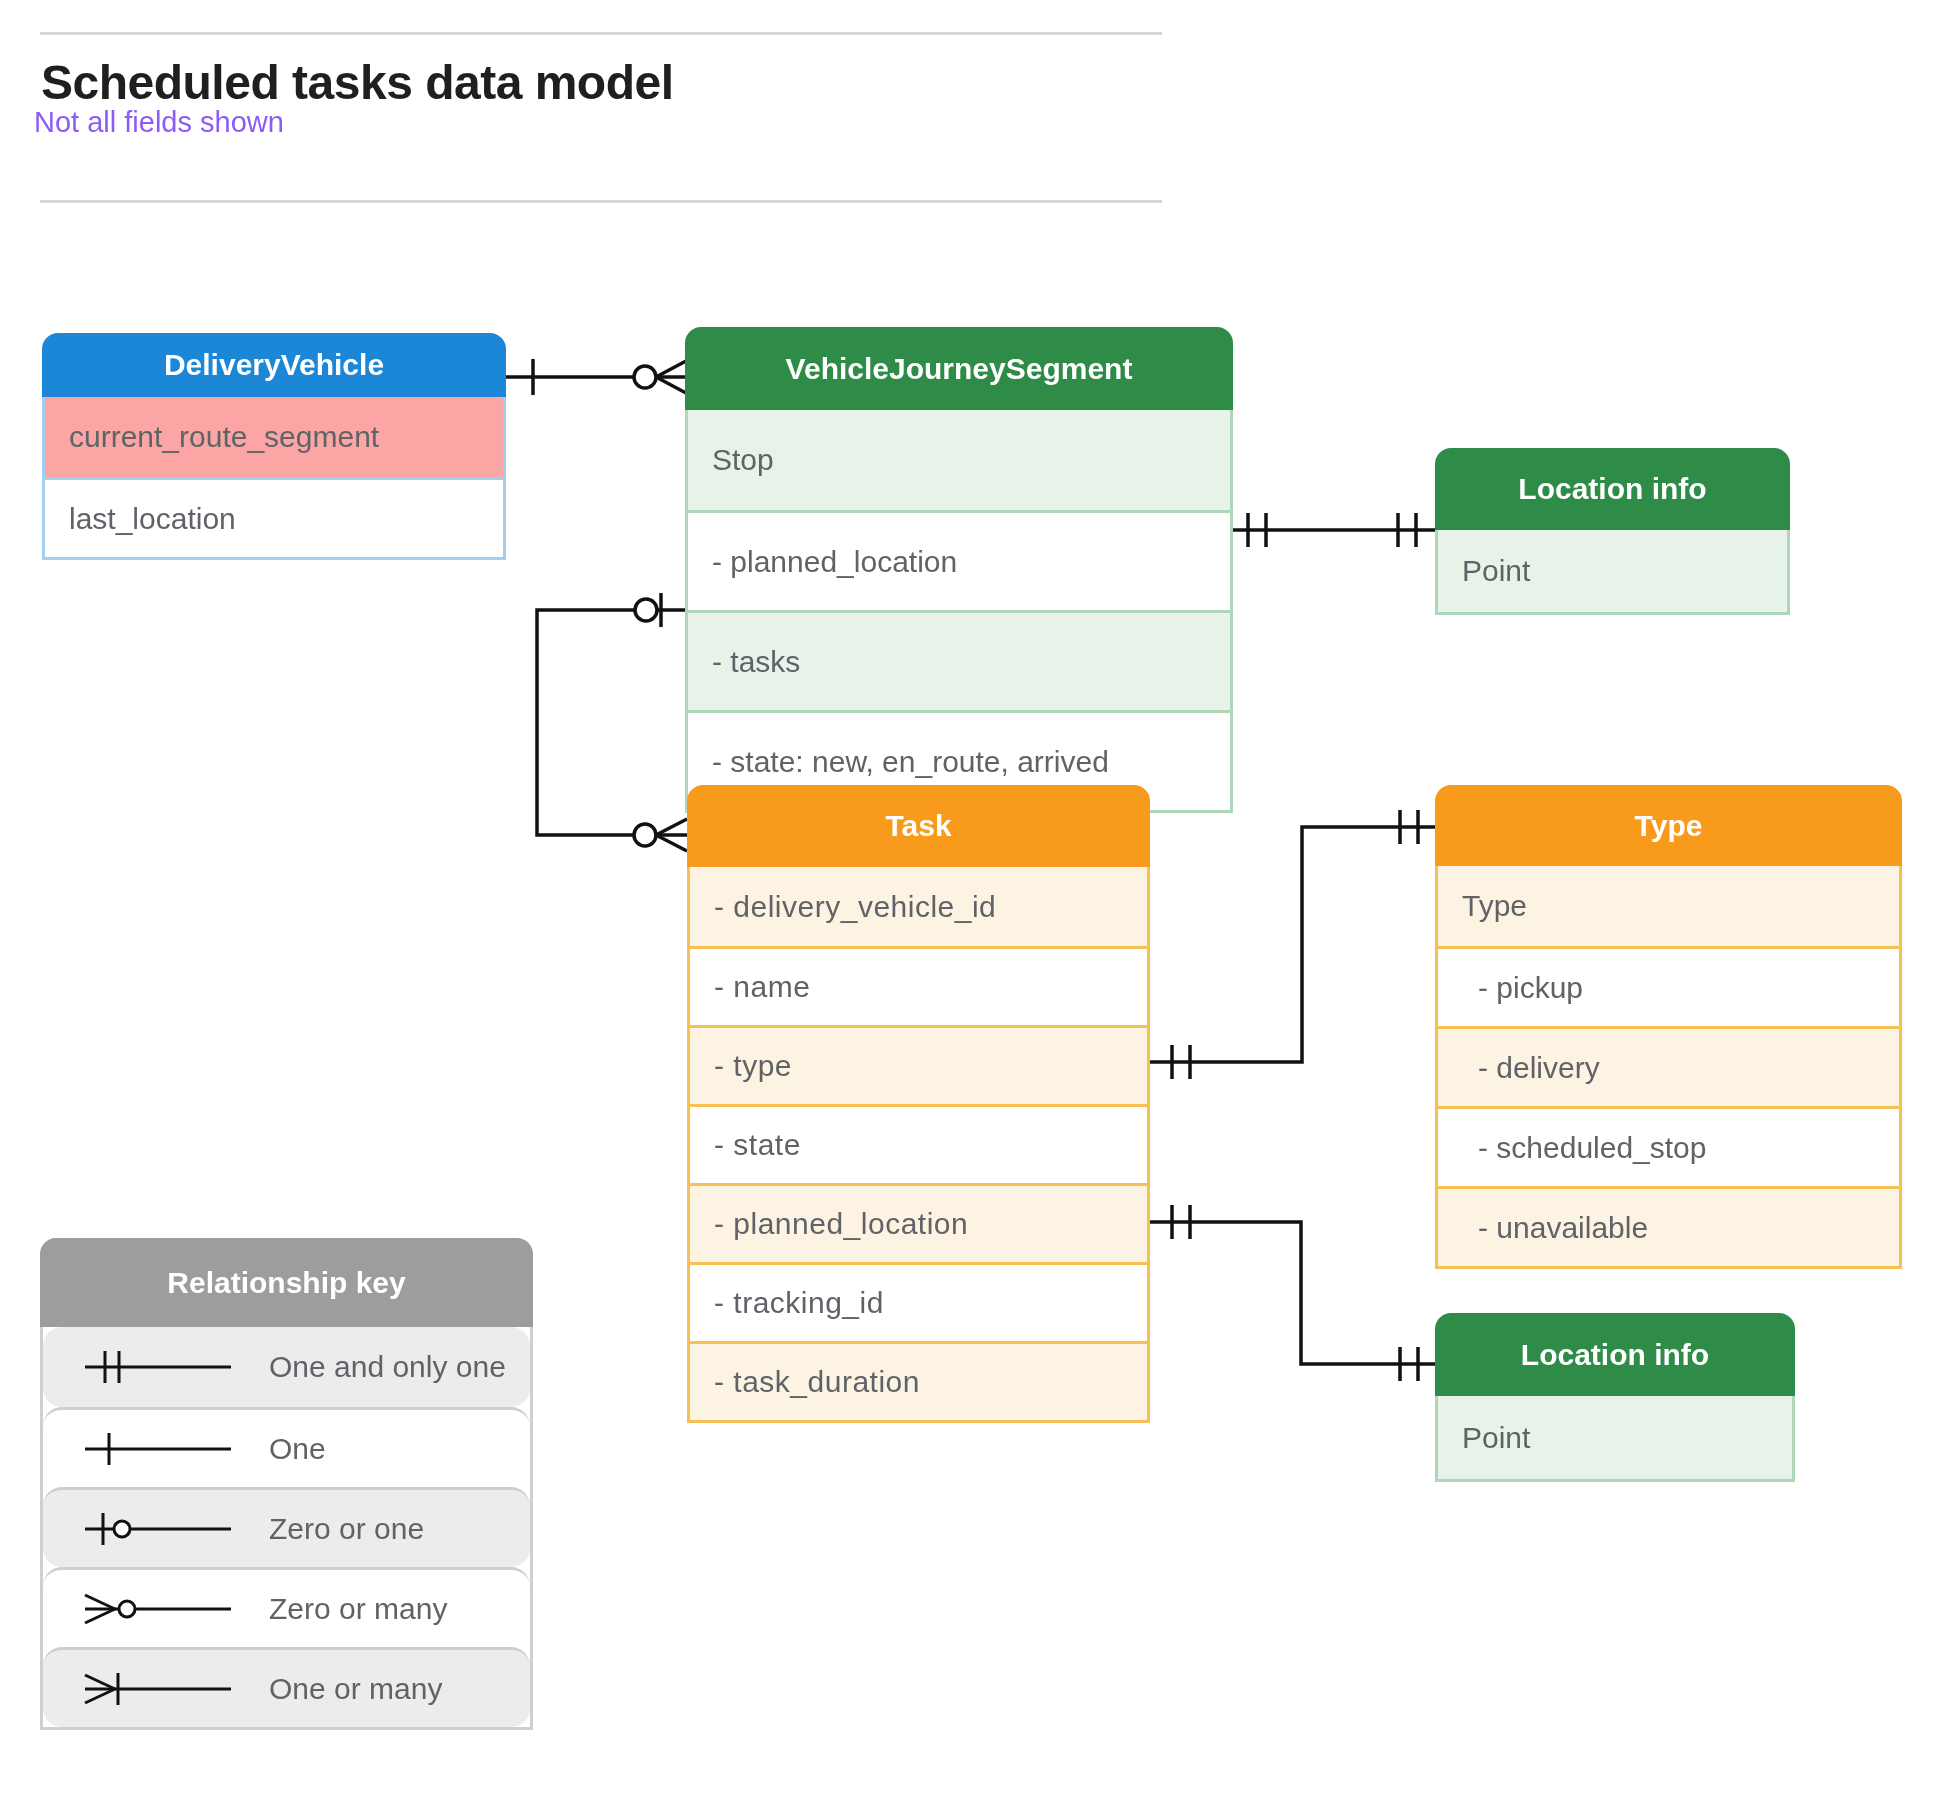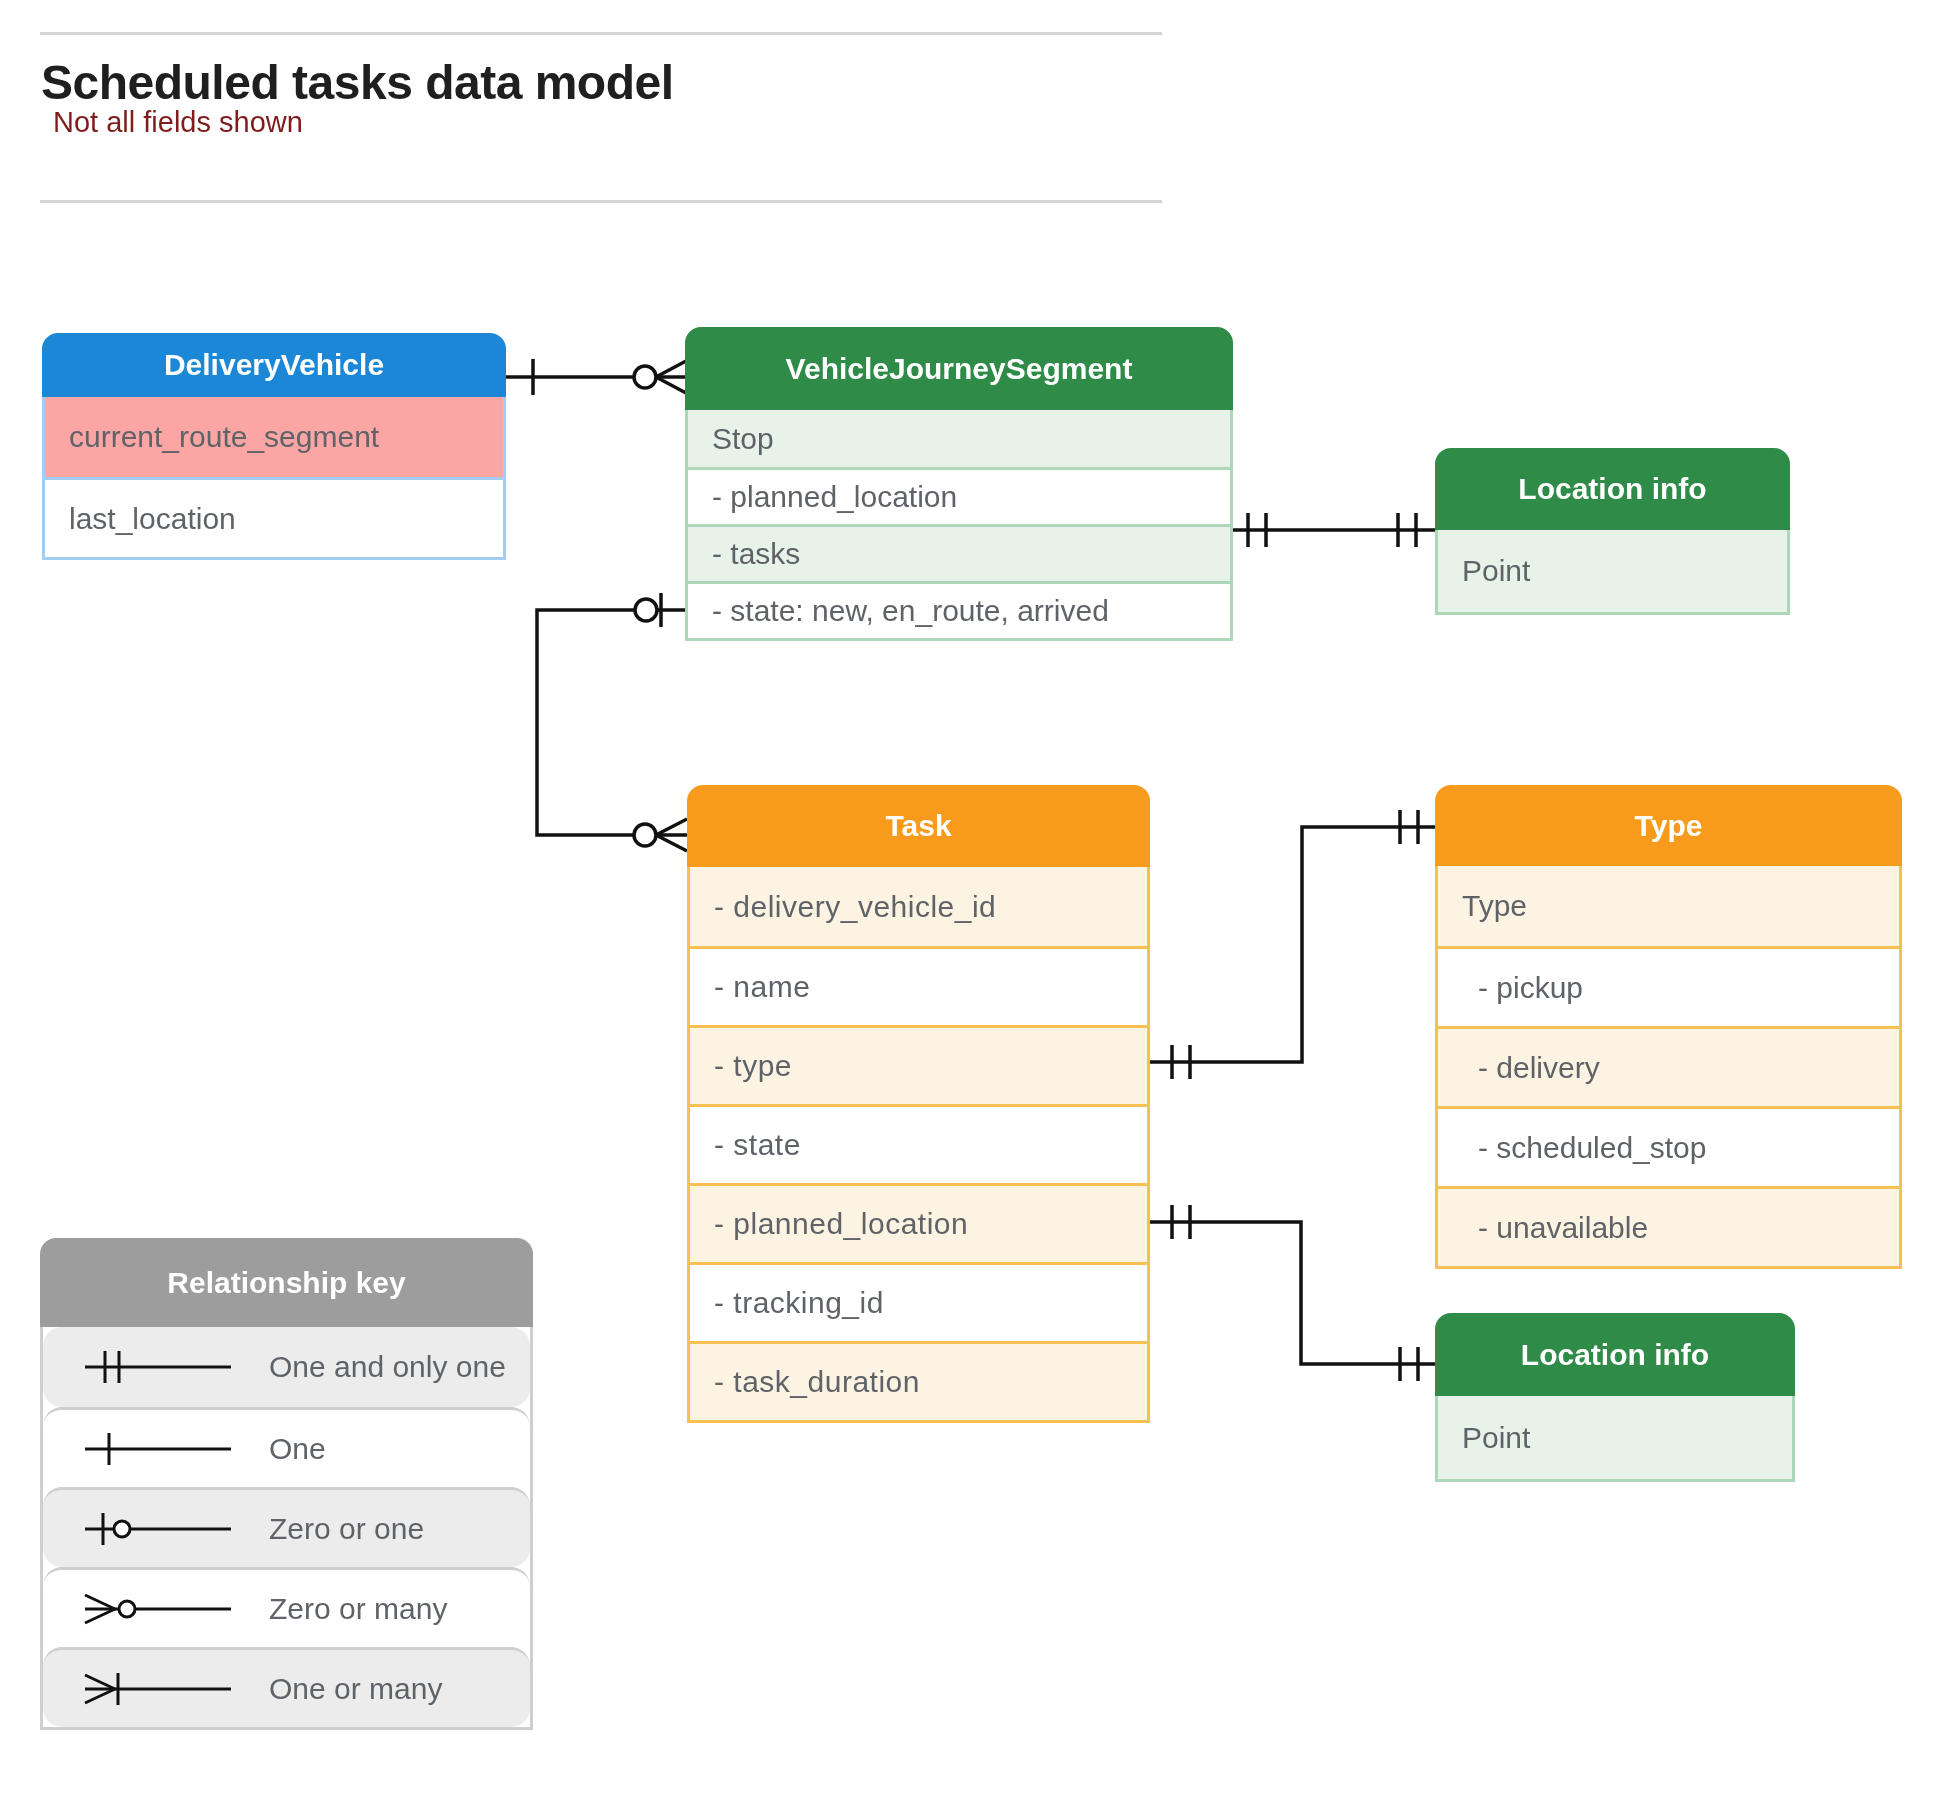--- a/index.html
+++ b/index.html
@@ -9,22 +9,22 @@
     -webkit-font-smoothing:antialiased;
   }
   .rule{position:absolute;left:40px;width:1122px;height:3px;background:#d6d6d6;}
   #rule-top{top:32px;}
   #rule-bottom{top:200px;}
   #page-title{
     position:absolute;left:41px;top:55px;
     font-size:48px;font-weight:700;color:#1f1f1f;letter-spacing:-0.5px;
   }
   #page-subtitle{
-    position:absolute;left:53px;top:106px;
-    font-size:29px;font-weight:400;color:#7f1d1d;
+    position:absolute;left:34px;top:106px;
+    font-size:29px;font-weight:400;color:#8b5cf6;
   }
 
   .entity{position:absolute;}
   .entity .hd{
     display:flex;align-items:center;justify-content:center;
     color:#ffffff;font-weight:700;font-size:30px;
     border-radius:16px 16px 0 0;
   }
   .entity .bd{border-style:solid;border-width:0 3px 3px 3px;box-sizing:border-box;}
   .entity .row{
@@ -56,21 +56,21 @@
   .t-gray .row{border-top-color:#cfcfcf;border-radius:19px;}
   .t-gray .row.shaded{background:#ececec;}
 
   
   #e-delivery-vehicle{left:42px;top:333px;width:464px;}
   #e-delivery-vehicle .hd{height:64px;}
   #e-delivery-vehicle .row{height:80px;}
 
   #e-vehicle-journey-segment{left:685px;top:327px;width:548px;}
   #e-vehicle-journey-segment .hd{height:83px;}
-  #e-vehicle-journey-segment .row{height:57px;}
+  #e-vehicle-journey-segment .row{height:100px;}
 
   #e-location-info-top{left:1435px;top:448px;width:355px;}
   #e-location-info-top .hd{height:82px;}
   #e-location-info-top .row{height:82px;}
 
   #e-task{left:687px;top:785px;width:463px;}
   #e-task .hd{height:82px;}
   #e-task .row{height:79px;letter-spacing:0.5px;}
 
   #e-type{left:1435px;top:785px;width:467px;}

